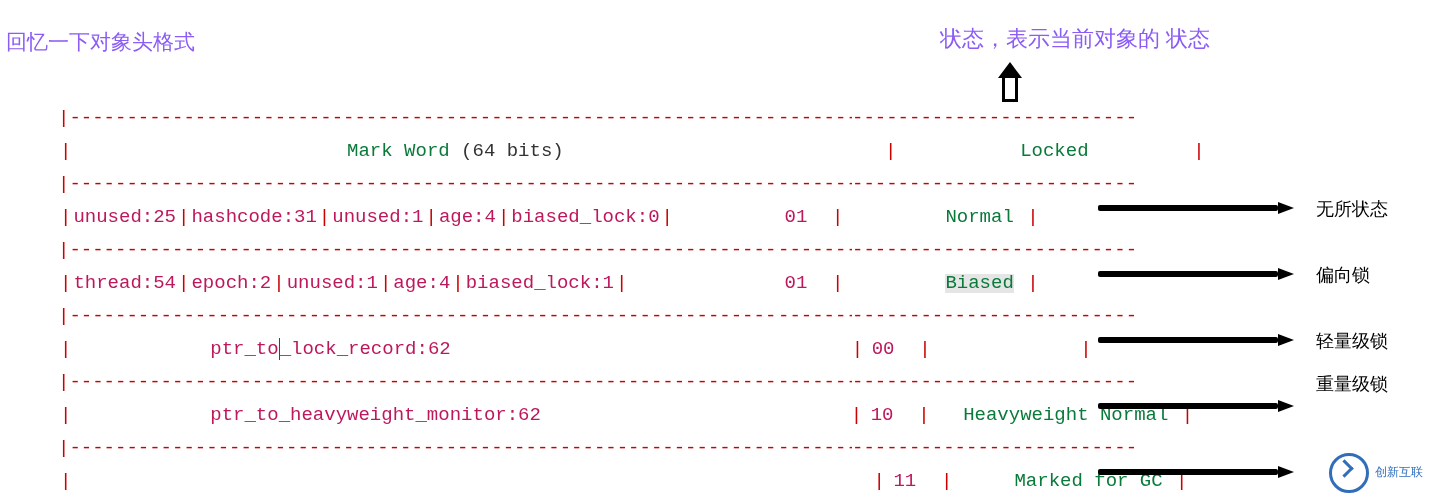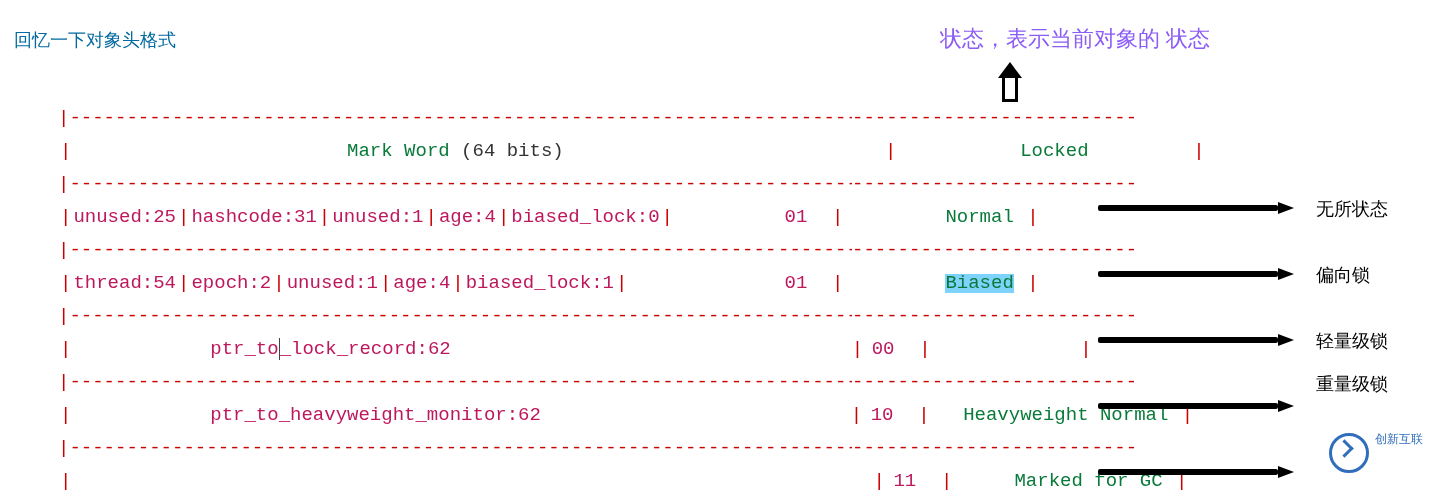--- a/index.html
+++ b/index.html
@@ -1,17 +1,17 @@
 <!DOCTYPE html>
 <html><head>
 <meta charset="utf-8">
 <style>
 html,body{margin:0;padding:0;background:#fff;font-family:"Microsoft YaHei",Arial,sans-serif;color:#333}
 .canvas{position:relative;width:1439px;height:501px;overflow:hidden}
-.title{position:absolute;left:14px;top:28px;font-size:18px;color:#0369a1}
+.title{position:absolute;left:6px;top:28px;font-size:21px;color:#8b5cf6}
 .note-top{position:absolute;left:940px;top:24px;font-size:22px;color:#8b5cf6}
 
 
 .up-arrow{position:absolute;left:998px;top:62px;width:24px;height:40px}
 .up-arrow .head{width:0;height:0;border-left:12px solid transparent;border-right:12px solid transparent;border-bottom:16px solid #000;margin:0 auto}
 .up-arrow .shaft{width:10px;height:22px;border:3px solid #000;border-top:none;margin:-1px auto 0}
 
 .tbl{position:absolute;left:58px;top:100px;width:1072px;font-family:Consolas,"Courier New",monospace;font-size:19px;line-height:1.0}
 .sep-row{display:flex}
 .sep-row .cell{color:#c00;white-space:pre;height:36px;display:flex;align-items:center}
@@ -19,32 +19,32 @@
 .data-row .cell{height:30px;display:flex;align-items:center;justify-content:center;white-space:pre}
 
 .c-mark{flex:0 0 720px}
 .c-bits{flex:0 0 74px}
 .c-state{flex:0 0 282px}
 
 .pipe{color:#c00;padding:0 2px}
 .kgreen{color:#0a7a3a}
 .kblue{color:#be185d}
 .cursor{border-right:1px solid #444}
-.hl{background:#7dd3fc}
+.hl{background:#e5e5e5}
 
 .sep-line{color:#c00;white-space:pre;overflow:hidden}
 
 
 .rlabel{position:absolute;font-size:18px;color:#000000}
 .rarrow{position:absolute;height:12px}
 .rarrow .bar{position:absolute;left:0;right:16px;top:3px;height:6px;background:#000;border-radius:2px}
 .rarrow .tip{position:absolute;right:0;top:0;width:0;height:0;border-top:6px solid transparent;border-bottom:6px solid transparent;border-left:16px solid #000}
 
 
-.wm{position:absolute;right:4px;bottom:24px;width:110px;height:44px;background:#fff;border-radius:2px;display:flex;align-items:flex-start;gap:6px;opacity:.9}
+.wm{position:absolute;right:4px;bottom:6px;width:110px;height:44px;background:#fff;border-radius:2px;display:flex;align-items:center;gap:6px;opacity:.9}
 .wm .circ{width:34px;height:34px;border:3px solid #1a5fb4;border-radius:50%;position:relative;flex:0 0 auto;margin-left:4px}
 .wm .circ::before{content:"";position:absolute;left:6px;top:6px;width:10px;height:10px;border-top:3px solid #1a5fb4;border-right:3px solid #1a5fb4;transform:rotate(45deg)}
 .wm .txt{font-size:12px;color:#1a5fb4;line-height:1.1}
 </style>
 </head>
 <body>
 
 <div class="canvas">
   <div class="title">回忆一下对象头格式</div>
   <div class="note-top">状态，表示当前对象的 状态</div>

